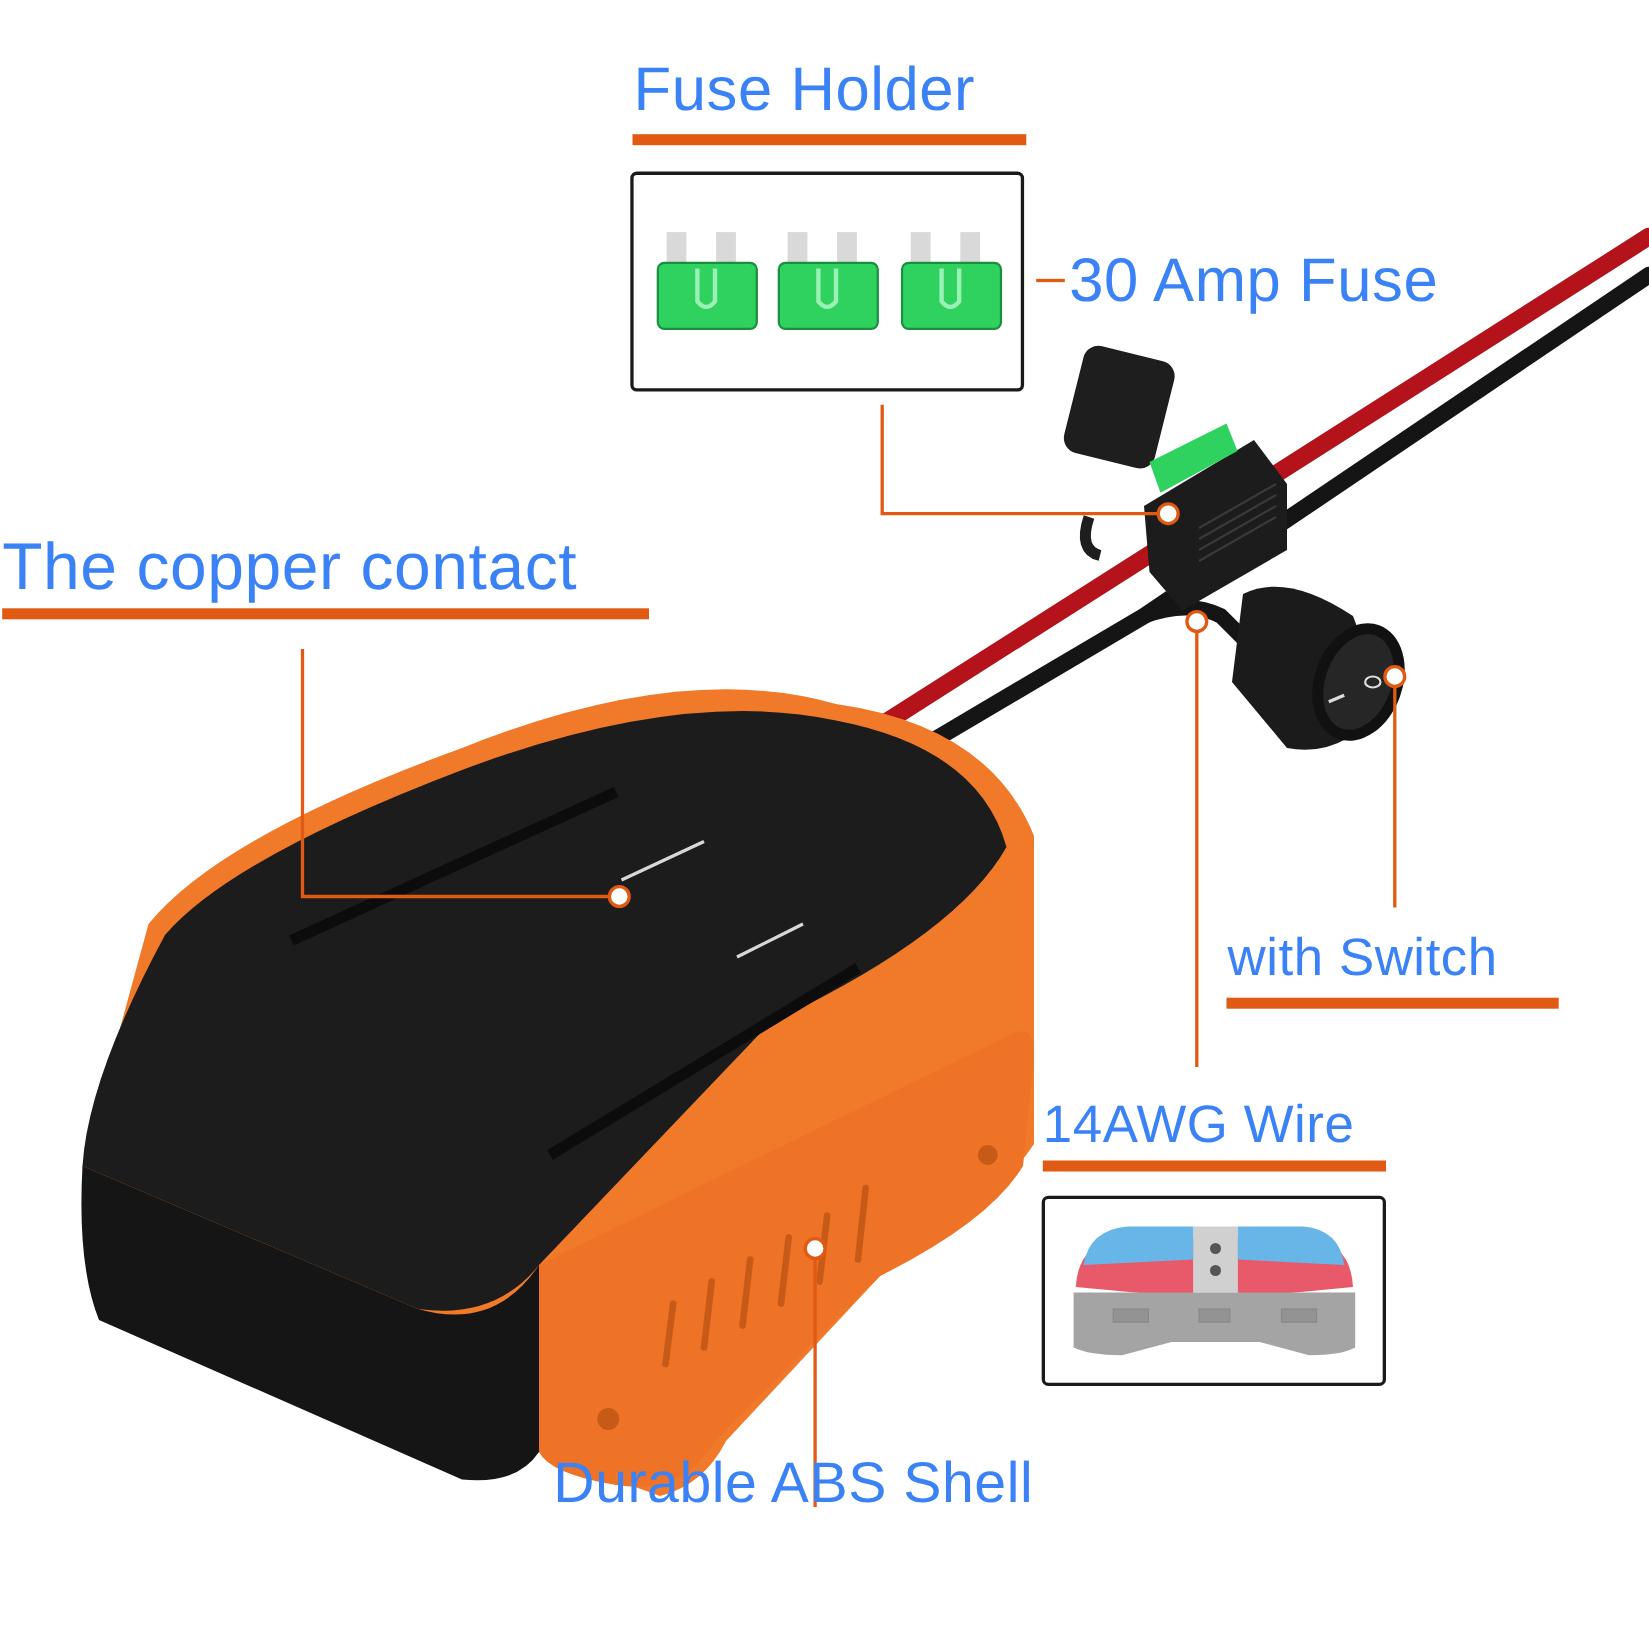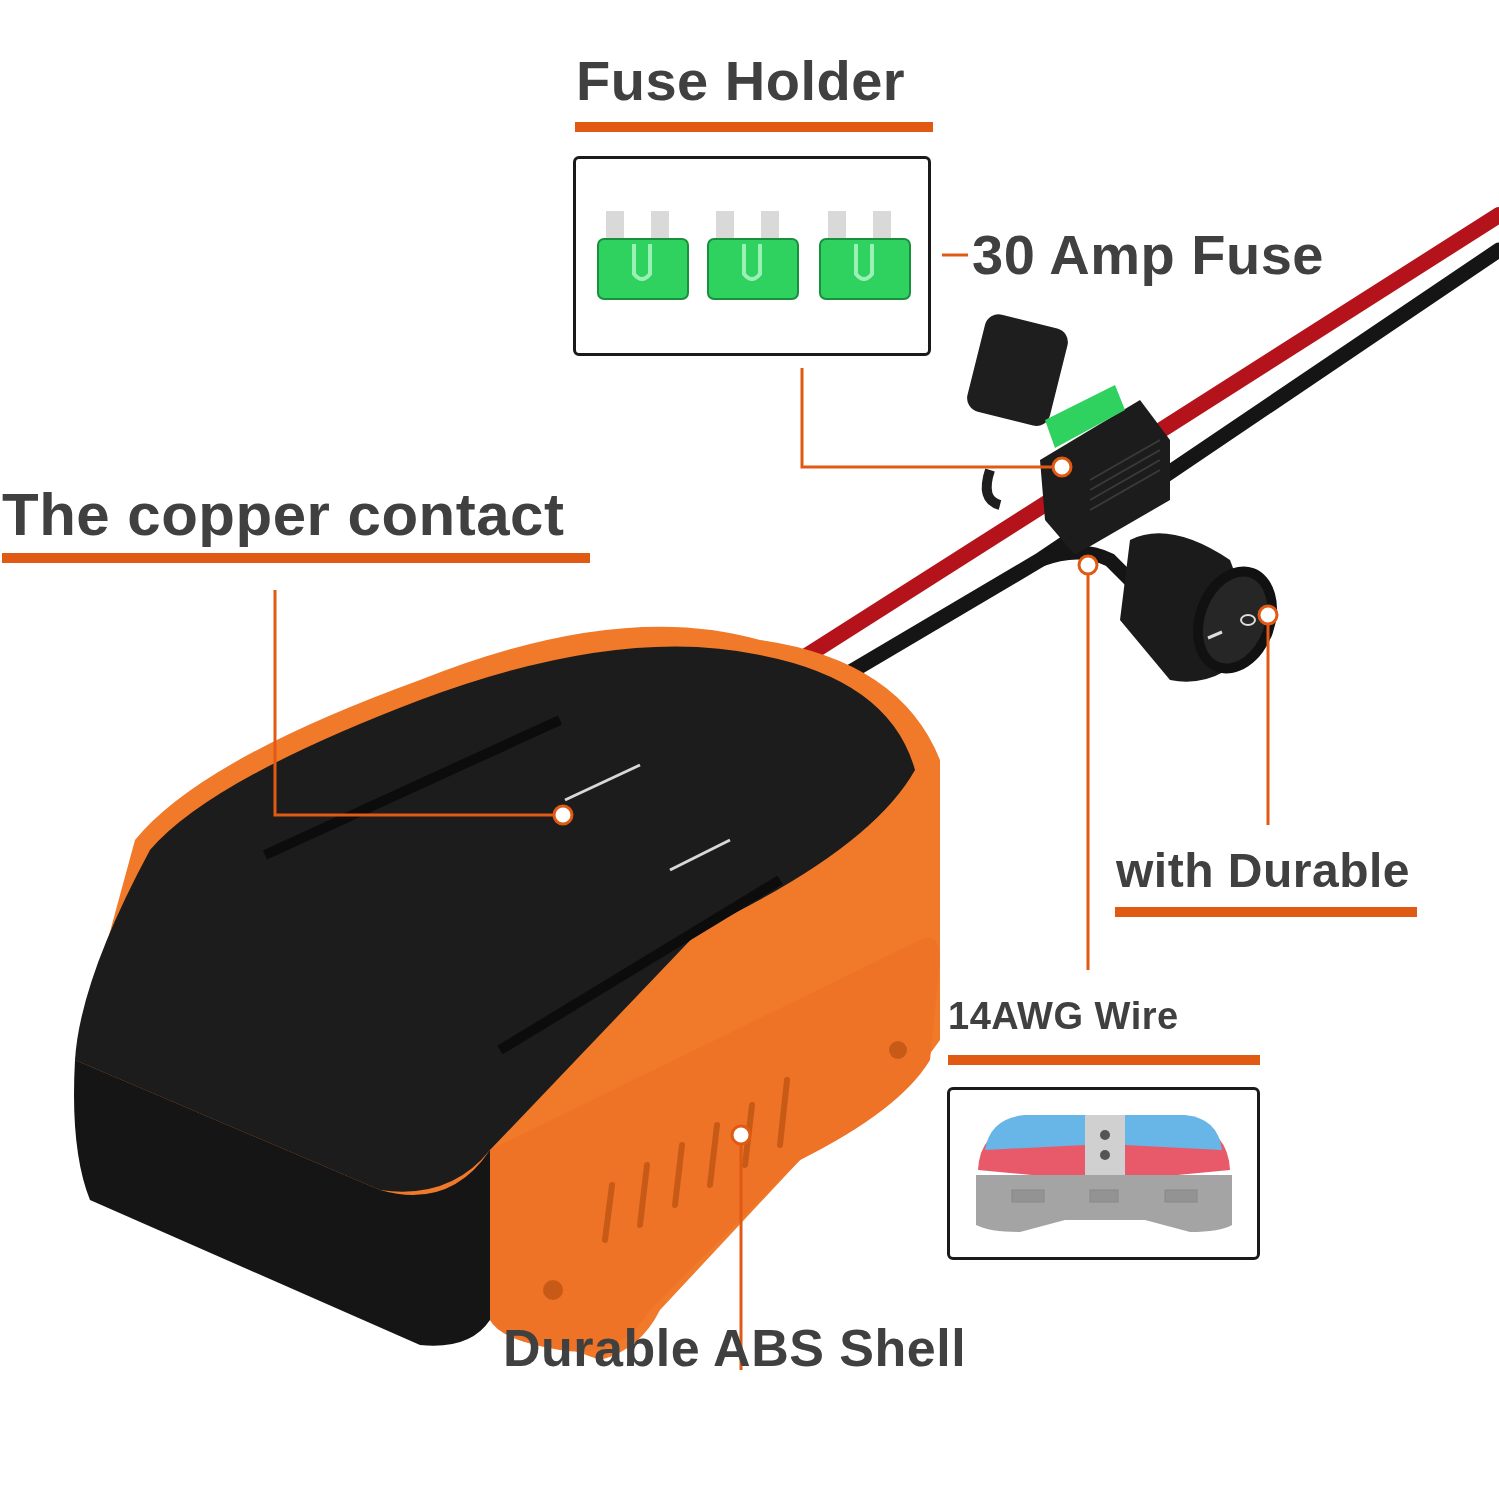--- a/index.html
+++ b/index.html
@@ -1,18 +1,18 @@
 <!DOCTYPE html>
 <html><head>
 <meta charset="utf-8">
 <style>
   html, body { margin: 0; padding: 0; background: #ffffff; }
   body { width: 1499px; height: 1499px; position: relative; overflow: hidden;
          font-family: "Liberation Sans", sans-serif; }
-  .label { position: absolute; font-weight: bold; color: #404040; white-space: nowrap;
+  .label { position: absolute; font-weight: normal; color: #3b82f6; white-space: nowrap;
            font-family: "Liberation Sans", sans-serif; letter-spacing: 0.5px; }
   .bar { position: absolute; height: 10px; background: #e15a14; }
   .box { position: absolute; border: 3px solid #1a1a1a; border-radius: 6px; background: #fff; box-sizing: border-box; }
   svg { position: absolute; left: 0; top: 0; }
 </style>
 </head>
 <body>
 
 <svg width="1499" height="1499" viewBox="0 0 1499 1499">
 
@@ -110,24 +110,24 @@
       <rect x="244" y="80" width="90" height="60" rx="6" fill="#2fd15f" stroke="#1a8f3d" stroke-width="2"></rect>
       <path d="M280 85 L280 115 Q288 125 296 115 L296 85" stroke="#9bf0b6" stroke-width="4" fill="none"></path>
     </g>
   </svg>
 </div>
 <div class="label" style="left:972px; top:222px; font-size:56px;">30 Amp Fuse</div>
 
 <div class="label" style="left:2px; top:468px; font-size:60px;margin-top:12px;">The copper contact</div>
 <div class="bar" style="left:2px; top:553px; width:588px;"></div>
 
-<div class="label" style="left:1116px; top:843px; font-size:48px;">with Durable</div>
+<div class="label" style="left:1116px; top:843px; font-size:48px;">with Switch</div>
 <div class="bar" style="left:1115px; top:907px; width:302px;"></div>
 
-<div class="label" style="left:948px; top:995px; font-size:38px;">14AWG Wire</div>
+<div class="label" style="left:948px; top:995px; font-size:48px;">14AWG Wire</div>
 <div class="bar" style="left:948px; top:1055px; width:312px;"></div>
 <div class="box" style="left:947px; top:1087px; width:313px; height:173px;">
   <svg width="307" height="167" viewBox="0 0 307 167">
     <path d="M28 80 Q30 40 70 35 L135 35 L135 90 Z" fill="#e85a6a"></path>
     <path d="M35 60 Q40 28 75 25 L135 25 L135 55 Z" fill="#68b6e8"></path>
     <path d="M280 80 Q278 40 240 35 L175 35 L175 90 Z" fill="#e85a6a"></path>
     <path d="M272 60 Q268 28 235 25 L175 25 L175 55 Z" fill="#68b6e8"></path>
     <rect x="135" y="25" width="40" height="60" fill="#d0d0d0"></rect>
     <circle cx="155" cy="45" r="5" fill="#555"></circle>
       <circle cx="155" cy="65" r="5" fill="#555"></circle>

